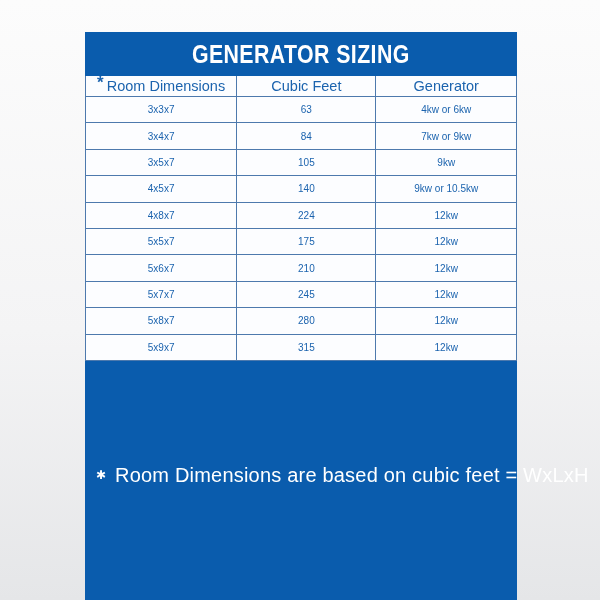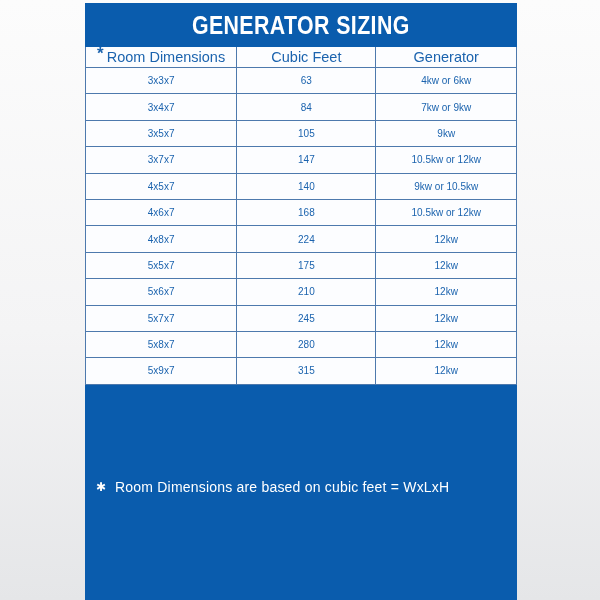--- a/index.html
+++ b/index.html
@@ -25,20 +25,21 @@
     display: flex;
     flex-direction: column;
   }
   .banner {
     height: 44px;
     background: #0a5cad;
     display: flex;
     align-items: center;
     justify-content: center;
     flex: 0 0 auto;
+    margin-top: 29px;
   }
   .banner-title {
     color: #ffffff;
     font-weight: 700;
     font-size: 26px;
     letter-spacing: 0.5px;
     transform: scaleX(0.82);
     transform-origin: center;
     white-space: nowrap;
   }
@@ -85,21 +86,21 @@
     padding-left: 11px;
     padding-bottom: 10px;
     color: #ffffff;
   }
   .foot-star {
     font-size: 12px;
     margin-right: 9px;
     line-height: 1;
   }
   .foot-text {
-    font-size: 14px;
+    font-size: 20px;
     letter-spacing: 0.2px;
     white-space: nowrap;
   }
 </style>
 </head>
 <body>
 
 <div class="stage">
   <div class="card">
 
@@ -130,33 +131,23 @@
             <td>3x4x7</td>
             <td>84</td>
             <td>7kw or 9kw</td>
           </tr>
           <tr>
             <td>3x5x7</td>
             <td>105</td>
             <td>9kw</td>
           </tr>
           <tr>
-            <td>3x7x7</td>
-            <td>147</td>
-            <td>10.5kw or 12kw</td>
-          </tr>
-          <tr>
             <td>4x5x7</td>
             <td>140</td>
             <td>9kw or 10.5kw</td>
-          </tr>
-          <tr>
-            <td>4x6x7</td>
-            <td>168</td>
-            <td>10.5kw or 12kw</td>
           </tr>
           <tr>
             <td>4x8x7</td>
             <td>224</td>
             <td>12kw</td>
           </tr>
           <tr>
             <td>5x5x7</td>
             <td>175</td>
             <td>12kw</td>

